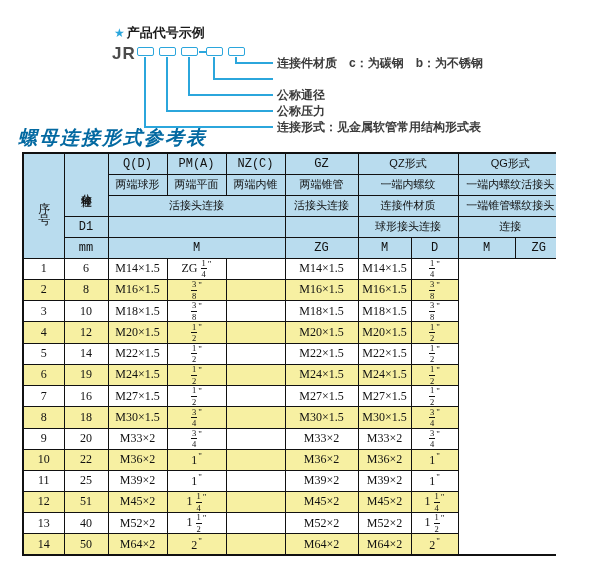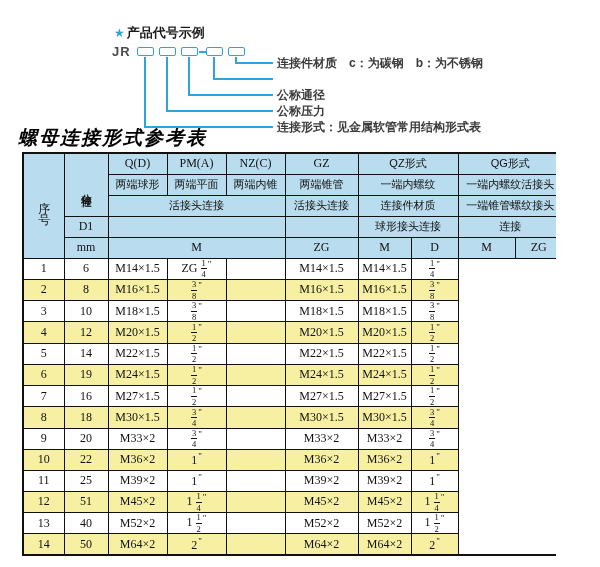--- a/index.html
+++ b/index.html
@@ -2,41 +2,41 @@
 <html style="--line-color: #2ba6dc; --header-bg: #b9dcee; --stripe: #f7f0a2;"><head>
 <meta charset="utf-8">
 <style>
   html,body{margin:0;padding:0;background:#fff;}
   .page{position:relative;width:556px;height:567px;background:#ffffff;overflow:hidden;
         font-family:"Liberation Sans","DejaVu Sans",sans-serif;color:#1a1a1a;}
 
   
   .diag-star-line{position:absolute;left:114px;top:24px;font-size:13px;font-weight:bold;white-space:nowrap;}
   .diag-star-line .star{color:var(--line-color,#2ba6dc);margin-right:2px;font-size:12px;}
-  .code-prefix{position:absolute;left:112px;top:44px;font-size:13px;font-weight:bold;color:#4b4b4b;letter-spacing:1px;}
+  .code-prefix{position:absolute;left:112px;top:44px;font-size:17px;font-weight:bold;color:#4b4b4b;letter-spacing:1px;}
   .code-box{position:absolute;top:47px;width:15px;height:7px;border:1.5px solid var(--line-color,#2ba6dc);background:#fff;border-radius:2px;}
   .code-dash{position:absolute;top:51px;width:7px;height:2px;background:var(--line-color,#2ba6dc);}
   .vline{position:absolute;width:1.5px;background:var(--line-color,#2ba6dc);}
   .hline{position:absolute;height:1.5px;background:var(--line-color,#2ba6dc);}
   .diag-label{position:absolute;left:277px;font-size:12px;font-weight:bold;color:#3c3c3c;white-space:nowrap;line-height:14px;}
 
   
   .tbl-title{position:absolute;left:18px;top:125px;font-size:19px;font-weight:bold;font-style:italic;
-             font-family:"Liberation Serif","DejaVu Serif",serif;letter-spacing:2px;color:#000000;}
+             font-family:"Liberation Serif","DejaVu Serif",serif;letter-spacing:2px;color:#0369a1;}
 
   
   table.ref{position:absolute;left:22px;top:152px;width:540px;border-collapse:collapse;table-layout:fixed;
             border:2px solid #111;}
   table.ref td{border:1px solid #111;text-align:center;vertical-align:middle;padding:0;overflow:hidden;}
   thead td{background:var(--header-bg,#b9dcee);font-size:11px;color:#111;}
   thead tr{height:21px;}
   tbody tr{height:21px;}
   tbody td{background:#ffffff;font-size:12px;font-family:"Liberation Serif","DejaVu Serif",serif;color:#111;}
   tbody tr.alt td{background:var(--stripe,#f7f0a2);}
-  .lat{font-family:Liberation Serif, serif;font-size:12px;}
+  .lat{font-family:Liberation Mono, monospace;font-size:12px;}
   .vert{writing-mode:vertical-rl;text-orientation:upright;margin:0 auto;}
   .vert-seq{letter-spacing:13px;font-size:12px;}
   .vert-dn{letter-spacing:1px;font-size:11px;line-height:1;}
   .frac{display:inline-block;vertical-align:middle;font-size:8.5px;line-height:1;text-align:center;}
   .frac .fn{display:block;border-bottom:1px solid #111;padding:0 1px 1px;}
   .frac .fd{display:block;padding-top:1px;}
   .inch{font-size:9px;vertical-align:super;margin-left:1px;}
 </style>
 </head>
 <body>

